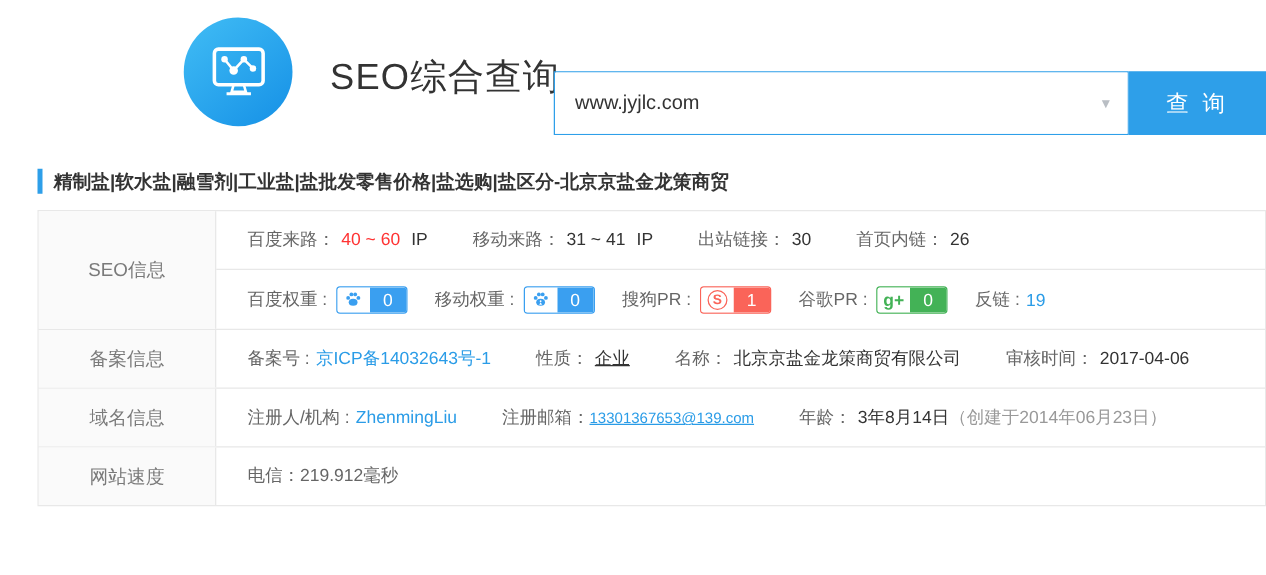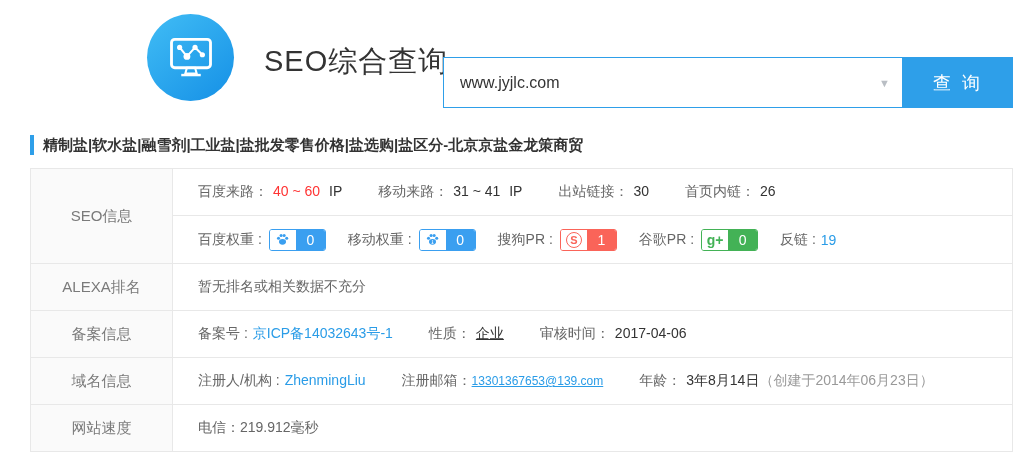--- a/index.html
+++ b/index.html
@@ -169,35 +169,34 @@
           </span>
         </span>
         <span class="wgroup">
           <span class="stat-label">反链 :</span>
           <span class="val link">19</span>
         </span>
       </div>
     </div>
   </div>
 
-  <div class="trow">
-    <div class="tlabel">ALEXA排名</div>
-    <div class="tcontent">暂无排名或相关数据不充分</div>
-  </div>
 
   <div class="trow">
     <div class="tlabel">备案信息</div>
     <div class="tcontent">
       <span class="stat">
         <span class="stat-label">备案号 :</span><span class="val link">京ICP备14032643号-1</span>
       </span>
       <span class="stat">
         <span class="stat-label">性质：</span><span class="val uline">企业</span>
       </span>
       <span class="stat">
+        <span class="stat-label">名称：</span><span class="val">北京京盐金龙策商贸有限公司</span>
+      </span>
+      <span class="stat">
         <span class="stat-label">审核时间：</span><span class="val">2017-04-06</span>
       </span>
     </div>
   </div>
 
   <div class="trow">
     <div class="tlabel">域名信息</div>
     <div class="tcontent">
       <span class="stat">
         <span class="stat-label">注册人/机构 :</span><span class="val link">ZhenmingLiu</span>

